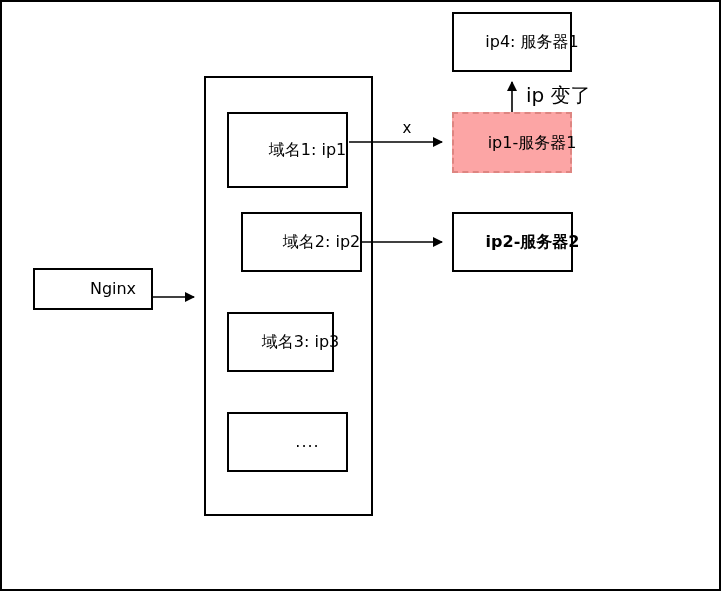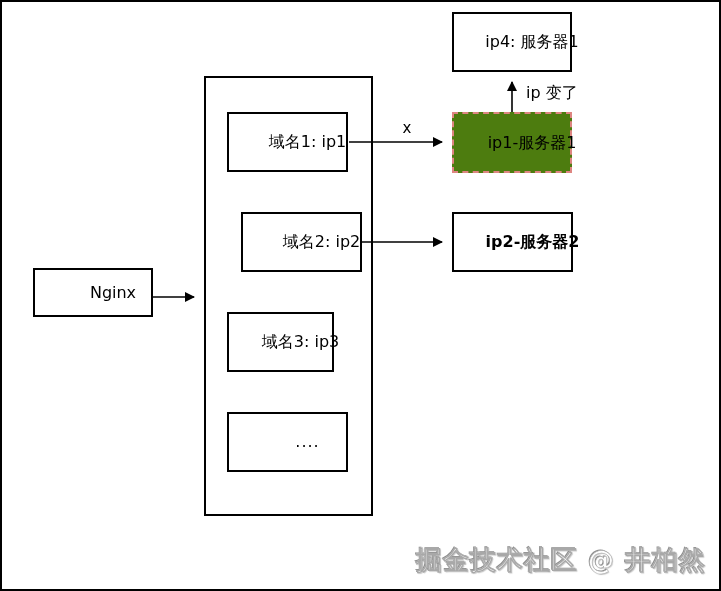--- a/index.html
+++ b/index.html
@@ -7,30 +7,30 @@
     position:relative;width:721px;height:591px;box-sizing:border-box;
     background:#ffffff;border:2px solid #000;overflow:hidden;
     font-family:"DejaVu Sans","Liberation Sans",sans-serif;color:#000;
   }
   .edges{position:absolute;left:0;top:0;width:721px;height:591px;pointer-events:none;}
   .node{
     position:absolute;box-sizing:border-box;border:2px solid #000;background:#fff;
     display:flex;align-items:center;justify-content:center;
     font-size:16px;line-height:1;white-space:nowrap;padding-left:40px;
   }
-  .node-nginx{left:31px;top:266px;width:120px;height:49px;}
+  .node-nginx{left:31px;top:266px;width:120px;height:42px;}
   .node-domain-table{left:202px;top:74px;width:169px;height:440px;background:transparent;}
-  .node-domain1{left:225px;top:110px;width:121px;height:60px;}
+  .node-domain1{left:225px;top:110px;width:121px;height:76px;}
   .node-domain2{left:239px;top:210px;width:121px;height:60px;}
   .node-domain3{left:225px;top:310px;width:107px;height:60px;}
   .node-domain-more{left:225px;top:410px;width:121px;height:60px;letter-spacing:1px;}
   .node-ip4{left:450px;top:10px;width:120px;height:60px;}
-  .node-ip1srv{left:450px;top:110px;width:120px;height:61px;background:#4d7c0f;border:2px dashed #de8581;}
+  .node-ip1srv{left:450px;top:110px;width:120px;height:61px;background:#fca5a5;border:2px dashed #de8581;}
   .node-ip2srv{left:450px;top:210px;width:121px;height:60px;font-weight:bold;}
-  .edge-label{position:absolute;font-size:16px;line-height:1;white-space:nowrap;}
+  .edge-label{position:absolute;font-size:20px;line-height:1;white-space:nowrap;}
   .label-x{left:392px;top:119px;width:26px;text-align:center;font-size:15px;}
   .label-ip-changed{left:524px;top:83px;}
   .watermark{
     position:absolute;right:13px;bottom:11px;
     font-size:26px;font-weight:bold;letter-spacing:1px;white-space:nowrap;
     color:#fdfdfd;
     text-shadow:-1px -1px 0 #8f8f8f,1px 1px 1px #c9c9c9;
     -webkit-text-stroke:0.5px #a8a8a8;
   }
 </style>
@@ -82,15 +82,14 @@
   </div>
 
   <div class="node node-ip2srv">
     <span>ip2-服务器2</span>
   </div>
 
   <div class="edge-label label-x">x</div>
 
   <div class="edge-label label-ip-changed">ip 变了</div>
 
-  <div class="watermark">掘金技术社区 @ 井柏然</div>
 
 </div>
 
 </body></html>

